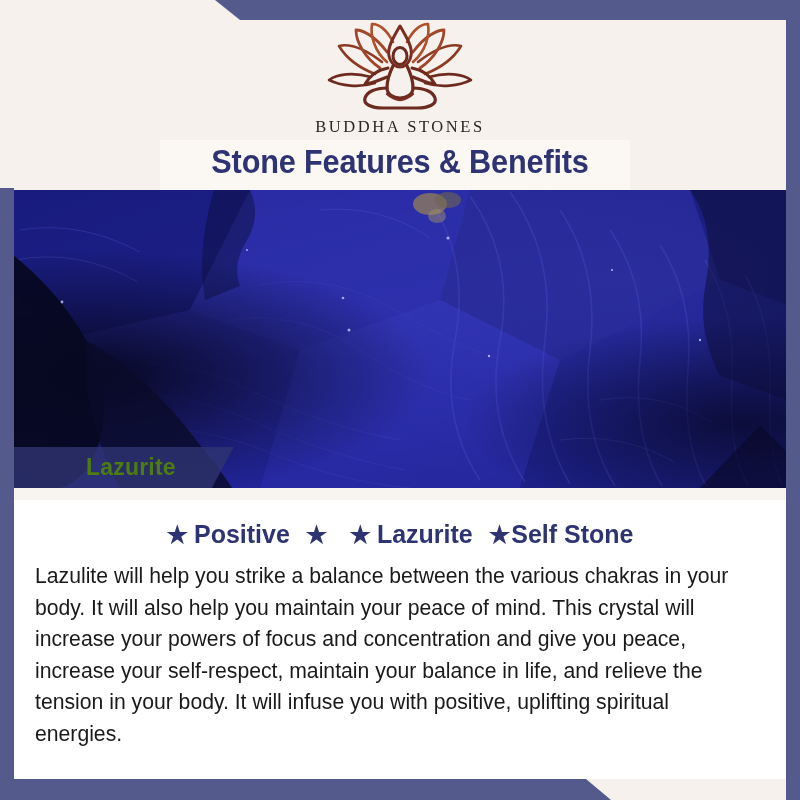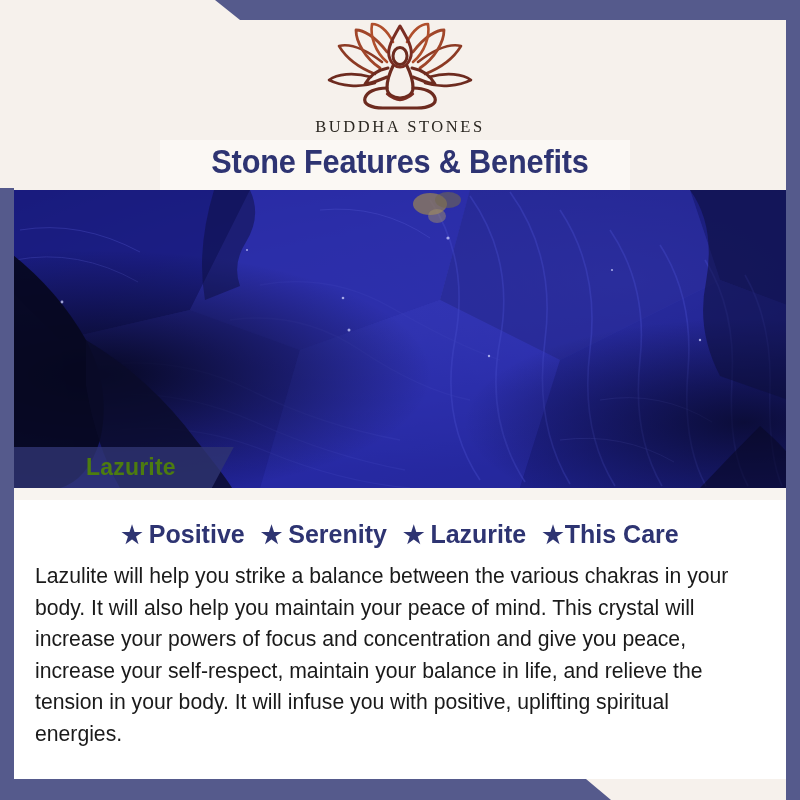--- a/index.html
+++ b/index.html
@@ -337,29 +337,28 @@
   <div class="content">
     <div class="content-cream-strip"></div>
 
     <div class="benefits">
       <span class="benefit">
         <span class="star">★</span>
         <span>Positive</span>
       </span>
       <span class="benefit">
         <span class="star">★</span>
-        <span>Serenity</span>
       </span>
       <span class="benefit">
         <span class="star">★</span>
         <span>Lazurite</span>
       </span>
       <span class="benefit tight">
         <span class="star">★</span>
-        <span>This Care</span>
+        <span>Self Stone</span>
       </span>
     </div>
 
     <div class="body-text">Lazulite will help you strike a balance between the various chakras in your body. It will also help you maintain your peace of mind. This crystal will increase your powers of focus and concentration and give you peace, increase your self-respect, maintain your balance in life, and relieve the tension in your body. It will infuse you with positive, uplifting spiritual energies.</div>
   </div>
 
   <div class="frame-top"></div>
   <div class="frame-right"></div>
   <div class="frame-left"></div>
   <div class="frame-bottom"></div>

